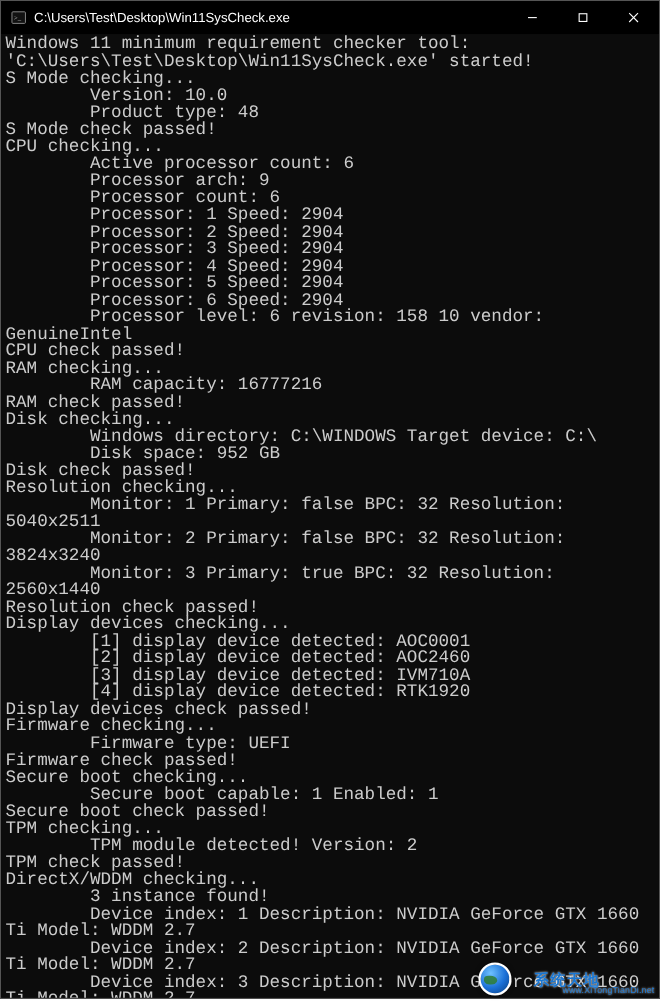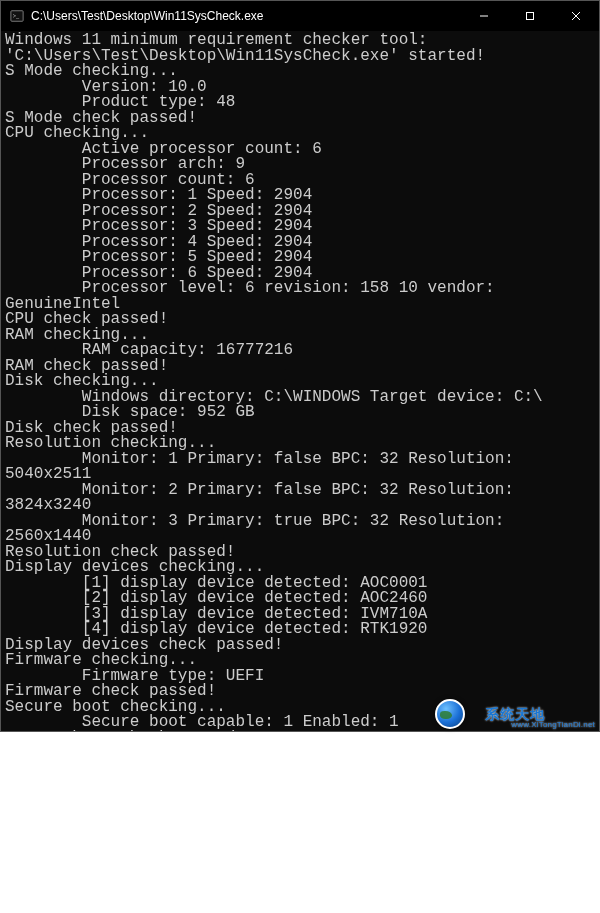--- a/index.html
+++ b/index.html
@@ -1,18 +1,18 @@
 <!DOCTYPE html>
 <html><head>
 <meta charset="utf-8">
 <style>
   * { margin: 0; padding: 0; box-sizing: border-box; }
   html, body { width: 600px; height: 913px; overflow: hidden; font-family: "Segoe UI", Tahoma, sans-serif; background: #fff; }
   .window {
-    width: 600px; height: 732px;
+    width: 600px; height: 908px;
     background: #0c0c0c;
     border: 1px solid #555;
     display: flex; flex-direction: column;
     position: relative;
   }
   .titlebar {
     height: 30px;
     background: #000;
     display: flex; align-items: center;
     color: #fff;

